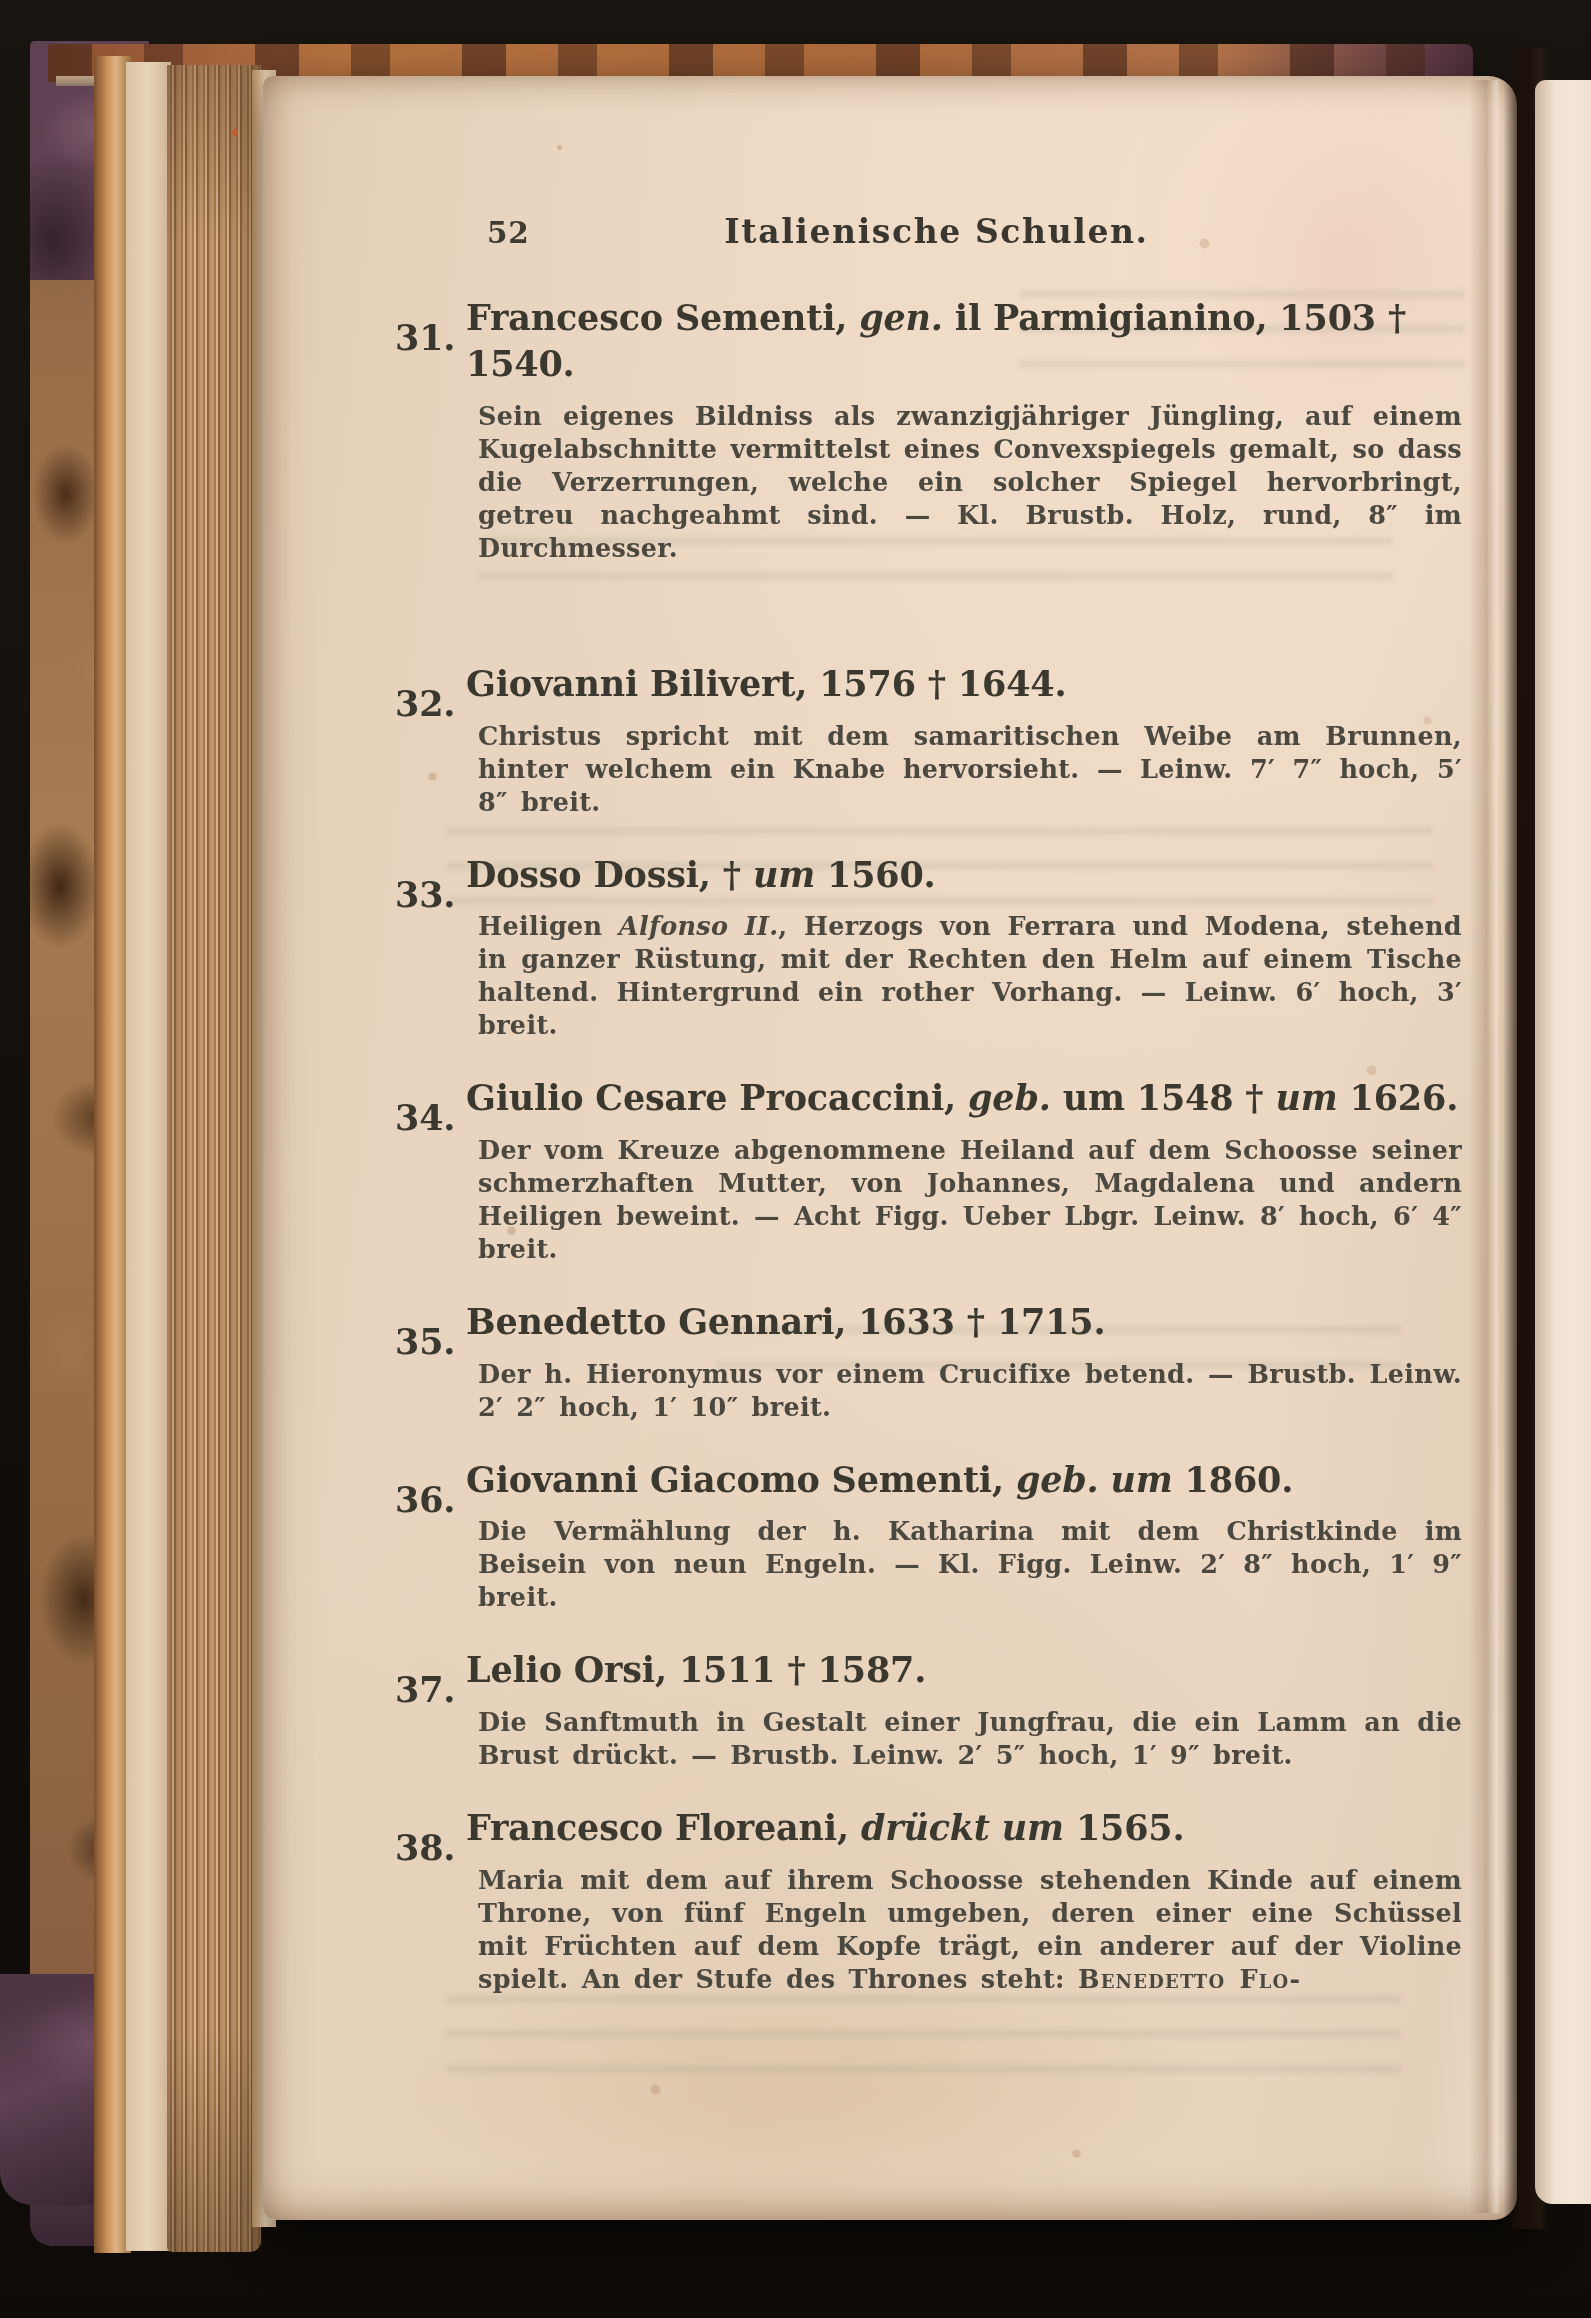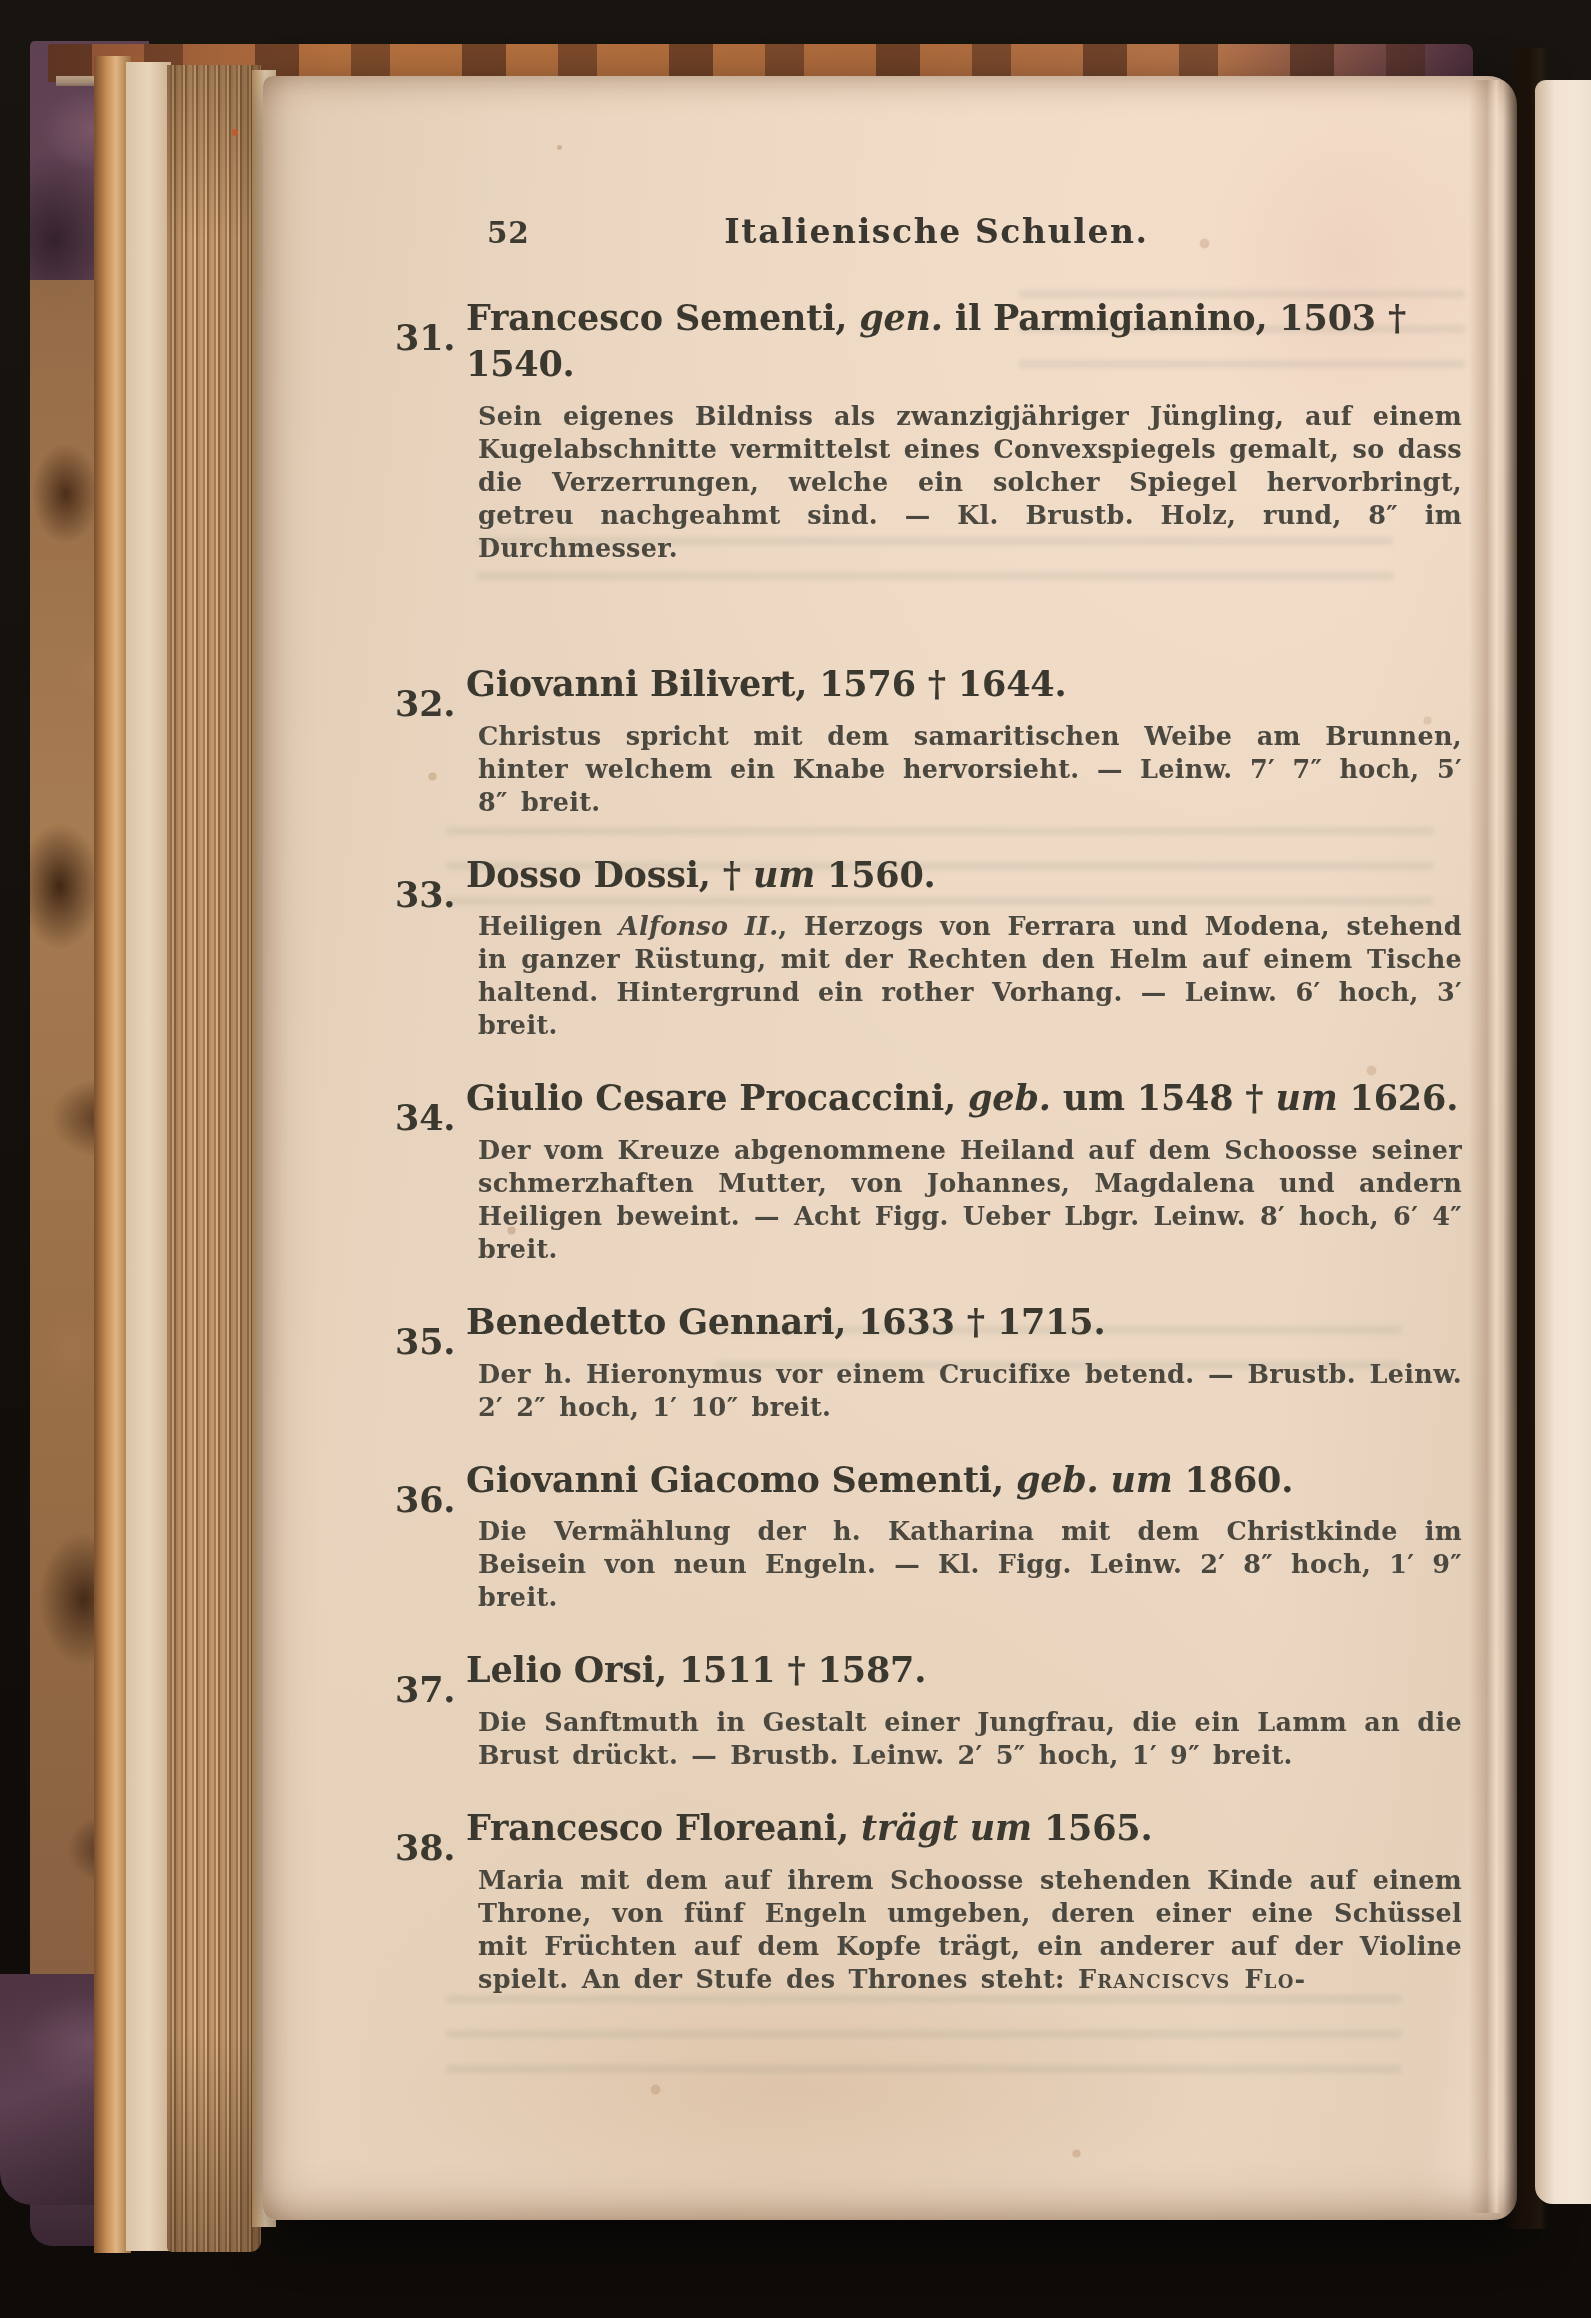--- a/index.html
+++ b/index.html
@@ -215,20 +215,20 @@
     <div class="entry-heading">
       <span class="entry-number">37.</span>
       <span class="entry-title"><span class="seg-normal">Lelio Orsi, 1511 † 1587.</span></span>
     </div>
     <p class="entry-body"><span class="seg-normal">Die Sanftmuth in Gestalt einer Jungfrau, die ein Lamm an die Brust drückt. — Brustb. Leinw. 2′ 5″ hoch, 1′ 9″ breit.</span></p>
   </div>
 
   <div class="entry">
     <div class="entry-heading">
       <span class="entry-number">38.</span>
-      <span class="entry-title"><span class="seg-normal">Francesco Floreani, </span><span class="seg-italic">trägt um</span><span class="seg-normal"> 1565.</span></span>
-    </div>
-    <p class="entry-body"><span class="seg-normal">Maria mit dem auf ihrem Schoosse stehenden Kinde auf einem Throne, von fünf Engeln umgeben, deren einer eine Schüssel mit Früchten auf dem Kopfe trägt, ein anderer auf der Violine spielt. An der Stufe des Thrones steht: </span><span class="seg-smallcaps">Franciscvs Flo-</span></p>
+      <span class="entry-title"><span class="seg-normal">Francesco Floreani, </span><span class="seg-italic">drückt um</span><span class="seg-normal"> 1565.</span></span>
+    </div>
+    <p class="entry-body"><span class="seg-normal">Maria mit dem auf ihrem Schoosse stehenden Kinde auf einem Throne, von fünf Engeln umgeben, deren einer eine Schüssel mit Früchten auf dem Kopfe trägt, ein anderer auf der Violine spielt. An der Stufe des Thrones steht: </span><span class="seg-smallcaps">Benedetto Flo-</span></p>
   </div>
 </div>
   </div>
 </div>
 
 
 </body></html>

